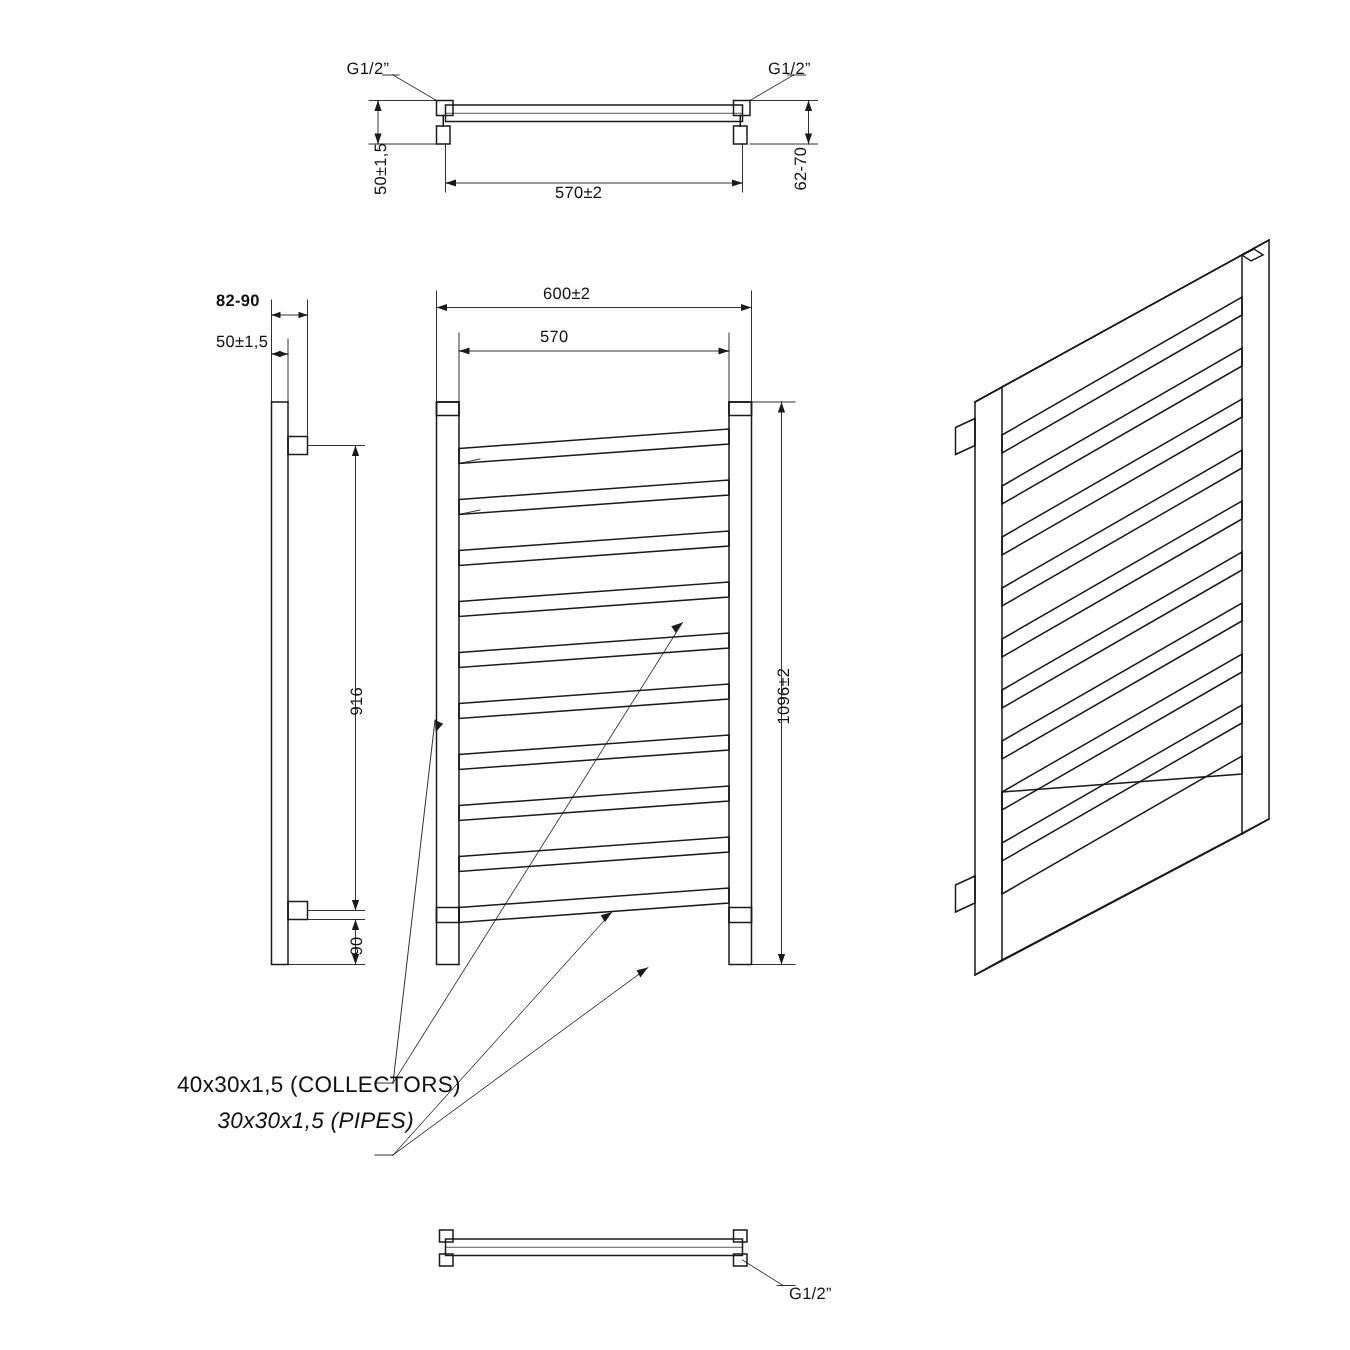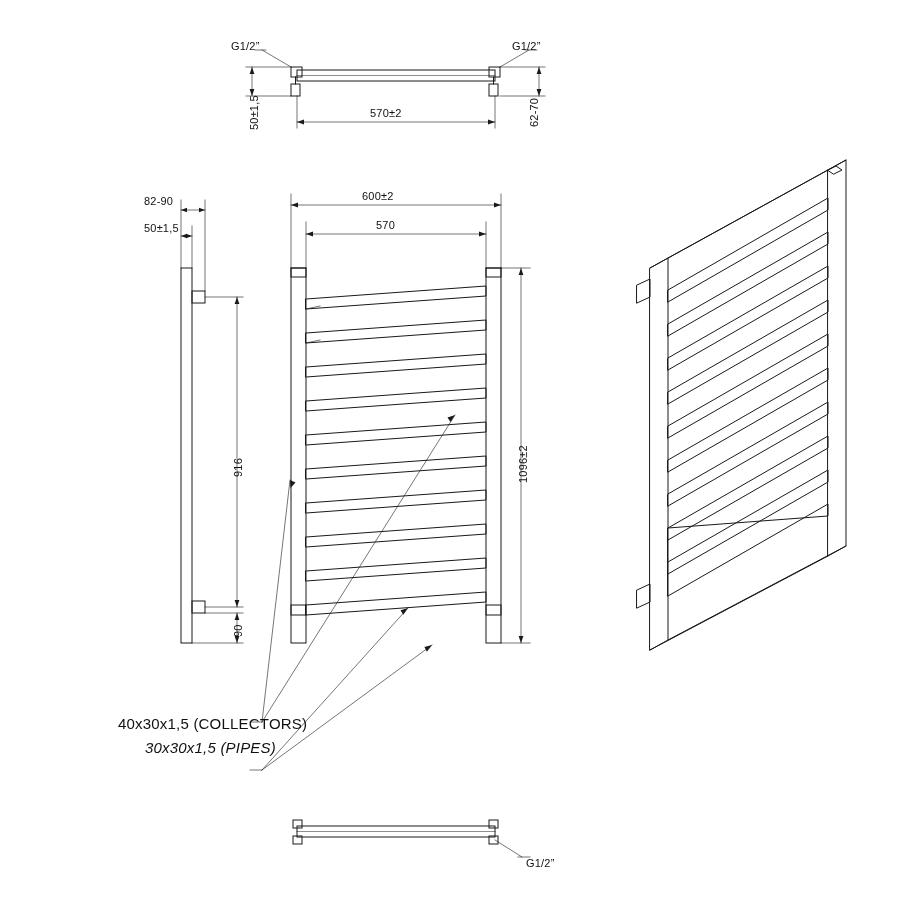--- a/index.html
+++ b/index.html
@@ -240,31 +240,31 @@
 
         <line x1="250" y1="722" x2="262" y2="722"></line>
         <line x1="250" y1="770" x2="262" y2="770"></line>
       </g>
 
     </g>
   </svg>
 
   <div class="lbl" style="left:231px; top:41px;">G1/2”</div>
   <div class="lbl" style="left:512px; top:41px;">G1/2”</div>
-  <div class="lbl" style="left:370px; top:108px;">570±2</div>
+  <div class="lbl" style="left:370px; top:124px;">570±2</div>
   <div class="lbl vert" style="left:249px; top:130px;">50±1,5</div>
   <div class="lbl vert" style="left:529px; top:127px;">62-70</div>
 
-  <div class="lbl" style="left:144px; top:196px;">82-90</div>
+  <div class="lbl" style="left:144px; top:196px;font-weight:bold;">82-90</div>
   <div class="lbl" style="left:144px; top:223px;">50±1,5</div>
   <div class="lbl vert" style="left:233px; top:477px;">916</div>
   <div class="lbl vert" style="left:233px; top:637px;">90</div>
 
   <div class="lbl" style="left:362px; top:191px;">600±2</div>
-  <div class="lbl" style="left:376px; top:220px;">570</div>
+  <div class="lbl" style="left:360px; top:220px;">570</div>
   <div class="lbl vert" style="left:518px; top:483px;">1096±2</div>
 
   <div class="lbl" style="left:526px; top:858px;">G1/2”</div>
 
   <div class="lbl small" style="left:118px; top:716px;">40x30x1,5 (COLLECTORS)</div>
   <div class="lbl small" style="left:145px; top:740px;font-style:italic;">30x30x1,5 (PIPES)</div>
 
 </div>
 
 </body></html>

